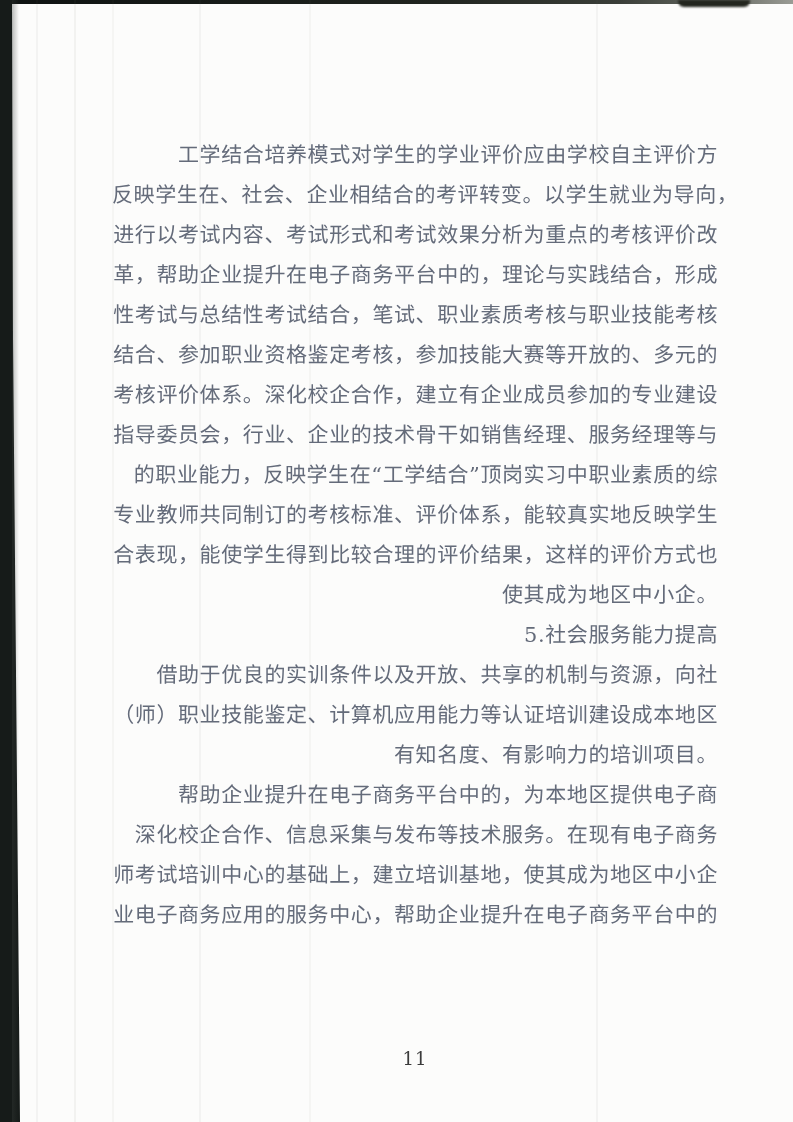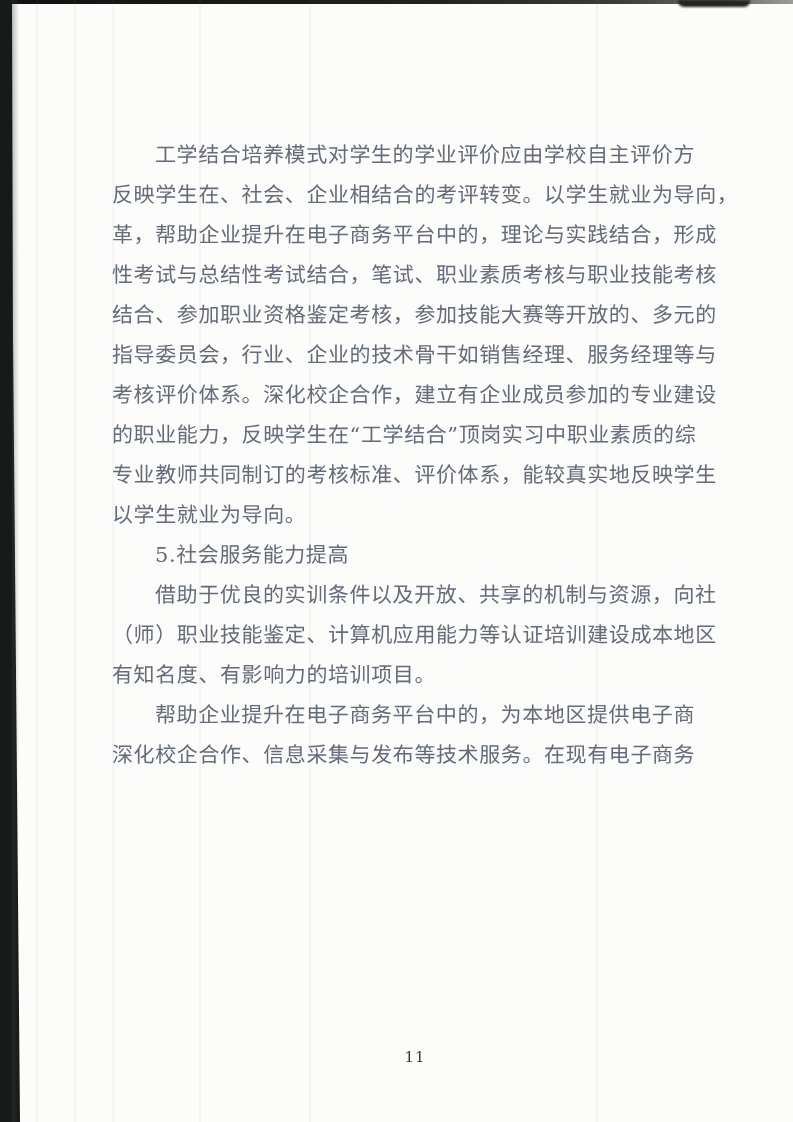--- a/index.html
+++ b/index.html
@@ -32,29 +32,30 @@
   .s1{left:36px;width:2px;background:rgba(110,110,100,.06);}
   .s2{left:74px;width:2px;background:rgba(110,110,100,.07);}
   .s3{left:112px;width:2px;background:rgba(110,110,100,.05);}
   .s4{left:199px;width:2px;background:rgba(110,110,100,.06);}
   .s5{left:309px;width:2px;background:rgba(110,110,100,.05);}
   .s6{left:596px;width:2px;background:rgba(110,110,100,.06);}
   
   .text-block{
     position:absolute;left:112px;top:135px;width:606px;
     color:var(--ink,#646b7a);
+    text-align:right;
   }
   .line{
     font-size:21px;line-height:40px;letter-spacing:.6px;
     white-space:nowrap;font-weight:400;
   }
   .line.indent{text-indent:43px;}
   .page-number{
     position:absolute;left:112px;width:606px;top:1048px;
-    text-align:center;font-size:15px;letter-spacing:1px;color:#3b3b3b;
+    text-align:center;font-size:18px;letter-spacing:1px;color:#3b3b3b;
     font-family:"DejaVu Serif","Liberation Serif",serif;
   }
 </style>
 </head>
 <body>
 
 <div class="page">
   <div class="edge-top"></div>
   <div class="edge-top-blob"></div>
   <div class="edge-left"></div>
@@ -62,30 +63,34 @@
   <div class="streak s1"></div>
   <div class="streak s2"></div>
   <div class="streak s3"></div>
   <div class="streak s4"></div>
   <div class="streak s5"></div>
   <div class="streak s6"></div>
 
   <div class="text-block" id="text-block">
       <div class="line indent">工学结合培养模式对学生的学业评价应由学校自主评价方</div>
       <div class="line">反映学生在、社会、企业相结合的考评转变。以学生就业为导向，</div>
+      <div class="line">进行以考试内容、考试形式和考试效果分析为重点的考核评价改</div>
       <div class="line">革，帮助企业提升在电子商务平台中的，理论与实践结合，形成</div>
       <div class="line">性考试与总结性考试结合，笔试、职业素质考核与职业技能考核</div>
       <div class="line">结合、参加职业资格鉴定考核，参加技能大赛等开放的、多元的</div>
+      <div class="line">考核评价体系。深化校企合作，建立有企业成员参加的专业建设</div>
       <div class="line">指导委员会，行业、企业的技术骨干如销售经理、服务经理等与</div>
-      <div class="line">考核评价体系。深化校企合作，建立有企业成员参加的专业建设</div>
       <div class="line">的职业能力，反映学生在“工学结合”顶岗实习中职业素质的综</div>
       <div class="line">专业教师共同制订的考核标准、评价体系，能较真实地反映学生</div>
-      <div class="line">以学生就业为导向。</div>
+      <div class="line">合表现，能使学生得到比较合理的评价结果，这样的评价方式也</div>
+      <div class="line">使其成为地区中小企。</div>
       <div class="line indent">5.社会服务能力提高</div>
       <div class="line indent">借助于优良的实训条件以及开放、共享的机制与资源，向社</div>
       <div class="line">（师）职业技能鉴定、计算机应用能力等认证培训建设成本地区</div>
       <div class="line">有知名度、有影响力的培训项目。</div>
       <div class="line indent">帮助企业提升在电子商务平台中的，为本地区提供电子商</div>
       <div class="line">深化校企合作、信息采集与发布等技术服务。在现有电子商务</div>
+      <div class="line">师考试培训中心的基础上，建立培训基地，使其成为地区中小企</div>
+      <div class="line">业电子商务应用的服务中心，帮助企业提升在电子商务平台中的</div>
     </div>
 
   <div class="page-number">11</div>
 </div>
 
 </body></html>

